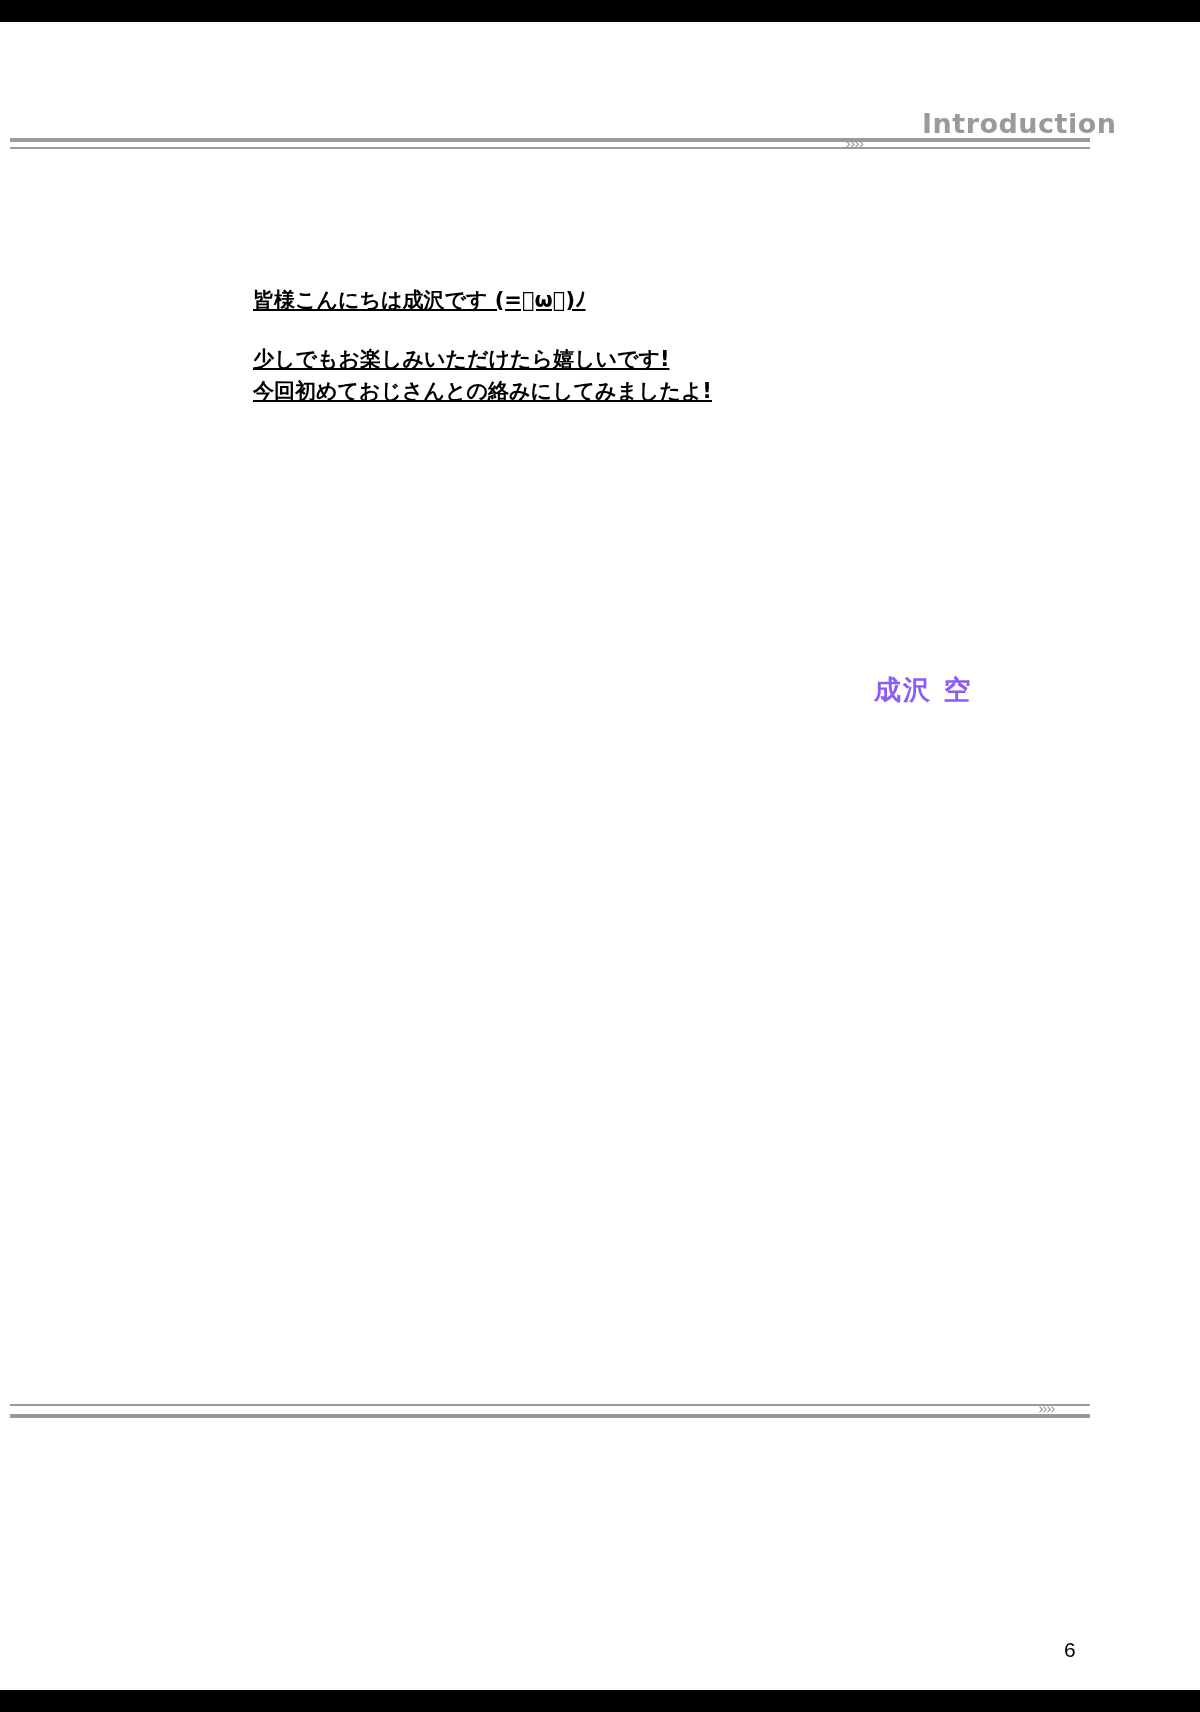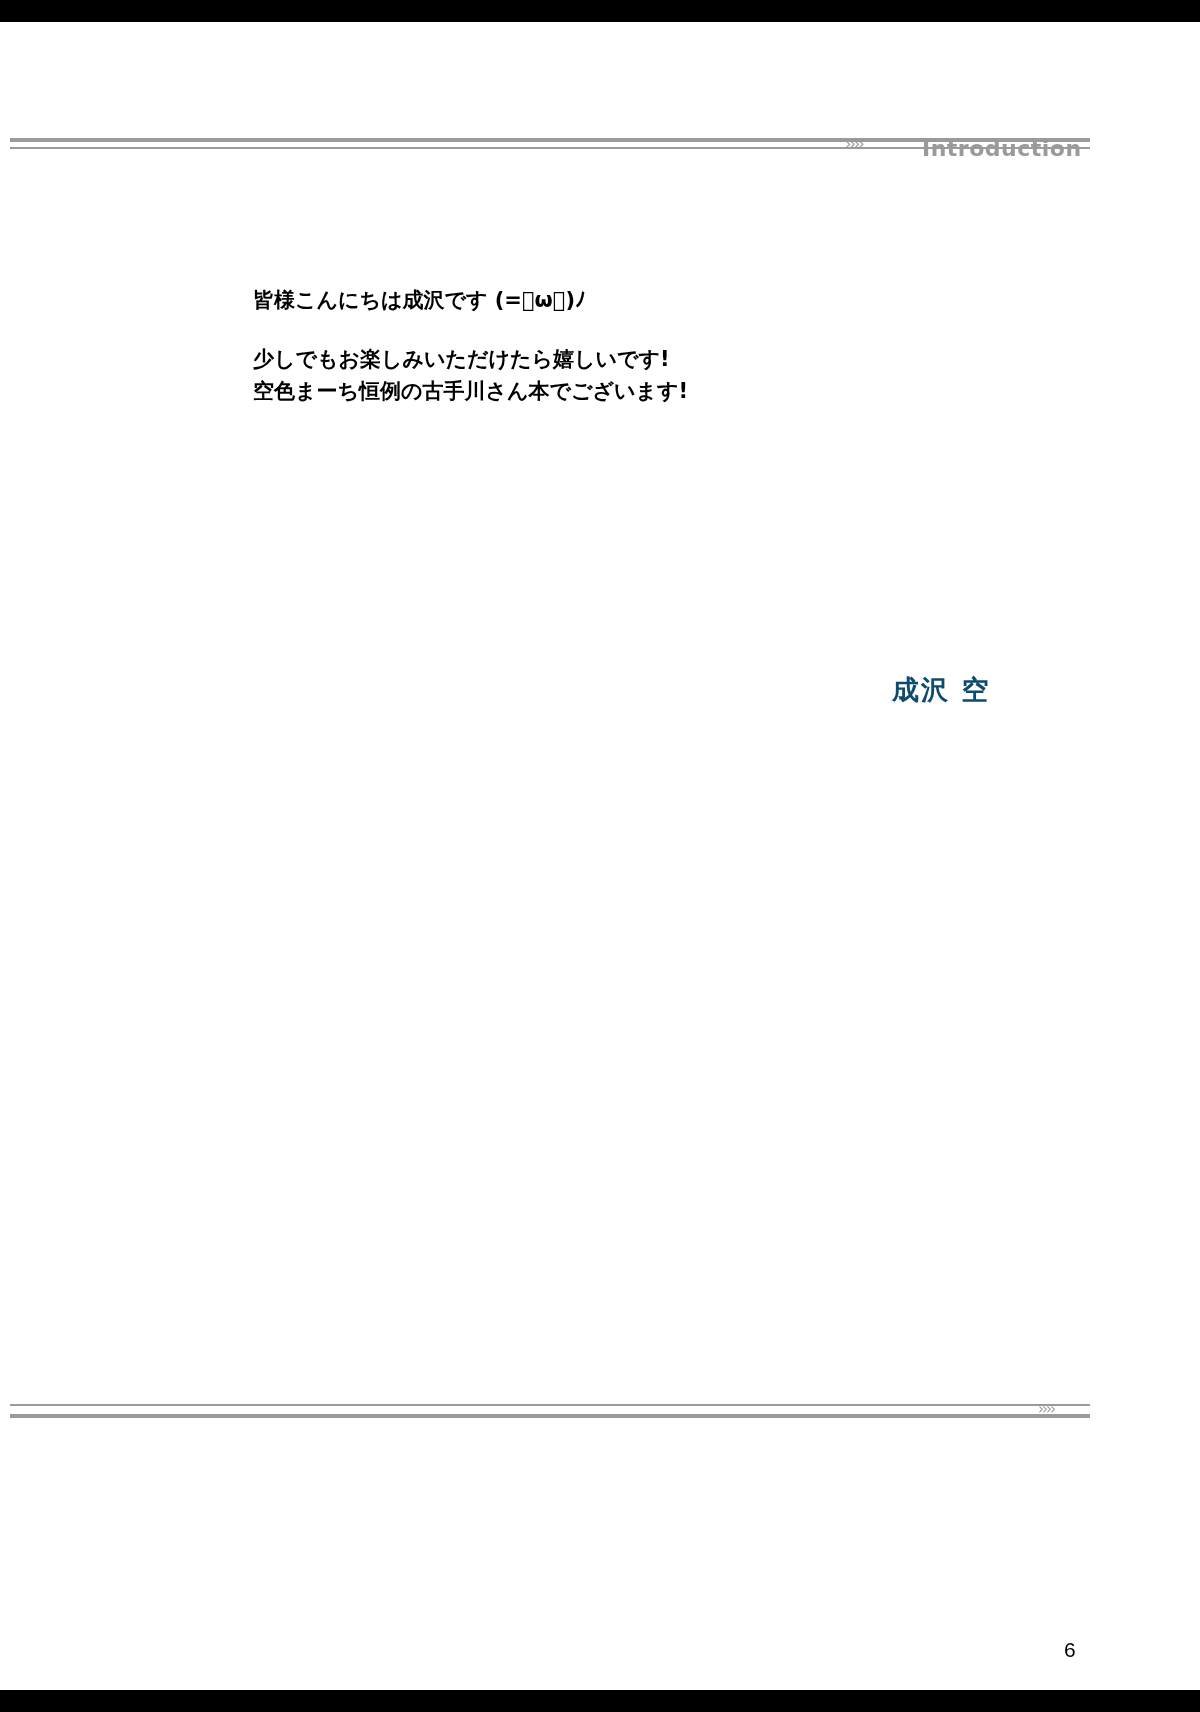--- a/index.html
+++ b/index.html
@@ -61,22 +61,22 @@
     width: 70px;
     height: 20px;
     color: #9a9a9a;
     font-size: 16px;
     letter-spacing: -2px;
     line-height: 20px;
   }
   .header-label {
     position: absolute;
     left: 922px;
-    top: 136px;
-    font-size: 22px;
+    top: 108px;
+    font-size: 27px;
     font-weight: bold;
     color: #9a9a9a;
     letter-spacing: 0.5px;
     white-space: nowrap;
   }
 
   
   .body-text {
     position: absolute;
     left: 253px;
@@ -87,30 +87,31 @@
     font-weight: bold;
     line-height: 1.0;
   }
   .para {
     margin: 0 0 38px 0;
   }
   .para .line {
     display: block;
     margin-bottom: 11px;
     white-space: nowrap;
+    text-decoration: underline;
   }
   .para .line:last-child { margin-bottom: 0; }
 
   .signature {
     position: absolute;
-    left: 892px;
+    left: 874px;
     top: 672px;
     font-size: 27px;
     font-weight: bold;
-    color: #0c4a6e;
+    color: #8b5cf6;
     letter-spacing: 2px;
     white-space: nowrap;
   }
 
   
   .footer-rule-wrap {
     position: absolute;
     left: 10px;
     top: 1404px;
     width: 1080px;
@@ -173,21 +174,21 @@
 </div>
 <div class="header-chevrons">››››</div>
 <div class="header-label">Introduction</div>
 
 <div class="body-text">
   <div class="para">
     <span class="line">皆様こんにちは成沢です (=ﾟω゚)ﾉ</span>
   </div>
   <div class="para">
     <span class="line">少しでもお楽しみいただけたら嬉しいです!</span>
-    <span class="line">空色まーち恒例の古手川さん本でございます!</span>
+    <span class="line">今回初めておじさんとの絡みにしてみましたよ!</span>
   </div>
 </div>
 
 <div class="signature">成沢 空</div>
 
 <div class="footer-rule-wrap">
   <div class="footer-rule-thin"></div>
   <div class="footer-rule-thick"></div>
 </div>
 <div class="footer-chevrons">››››</div>

